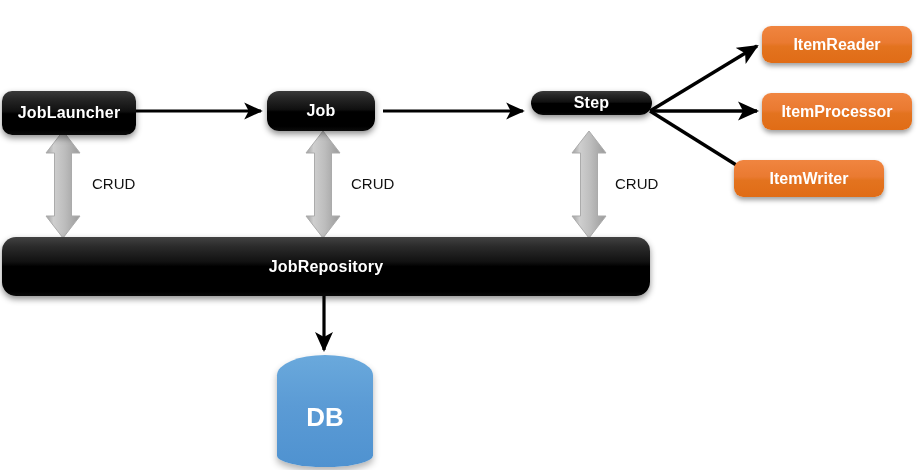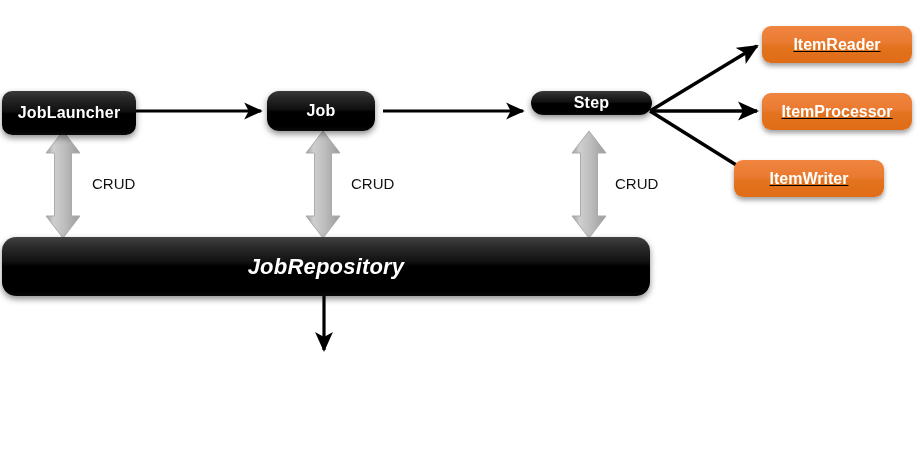--- a/index.html
+++ b/index.html
@@ -46,34 +46,32 @@
     border-radius: 14px;
     background: linear-gradient(to bottom,
         #424242 0%,
         #2b2b2b 16%,
         #111111 42%,
         #000000 50%,
         #000000 92%,
         #0a0a0a 100%);
   }
   #jobrepository > .label {
-    font-size: 22px;
-    font-style: italic;
+    font-size: 16px;
   }
 
   
   .orangebox {
     position: absolute;
     border-radius: 9px;
     background: linear-gradient(to bottom, #f08540 0%, #ea7a31 45%, #e3731f 55%, #e06c16 100%);
     box-shadow: 0 3px 5px rgba(0,0,0,0.38);
     display: flex;
     align-items: center;
     justify-content: center;
-    text-decoration: underline;
   }
   .orangebox > .label {
     color: #ffffff;
     font-weight: bold;
     font-size: 16px;
     white-space: nowrap;
   }
 
   
   #db-cylinder {
@@ -171,20 +169,23 @@
   </div>
 
   <div class="orangebox" id="itemprocessor" style="left:762px; top:93px; width:150px; height:37px;">
     <span class="label">ItemProcessor</span>
   </div>
 
   <div class="orangebox" id="itemwriter" style="left:734px; top:160px; width:150px; height:37px;">
     <span class="label">ItemWriter</span>
   </div>
 
+  <div id="db-cylinder" style="left:277px; top:355px; width:96px; height:112px;">
+    <span class="label">DB</span>
+  </div>
 
   <div class="crud-label" style="left:92px; top:175px;">CRUD</div>
 
   <div class="crud-label" style="left:351px; top:175px;">CRUD</div>
 
   <div class="crud-label" style="left:615px; top:175px;">CRUD</div>
 
 </div>
 
 </body></html>

